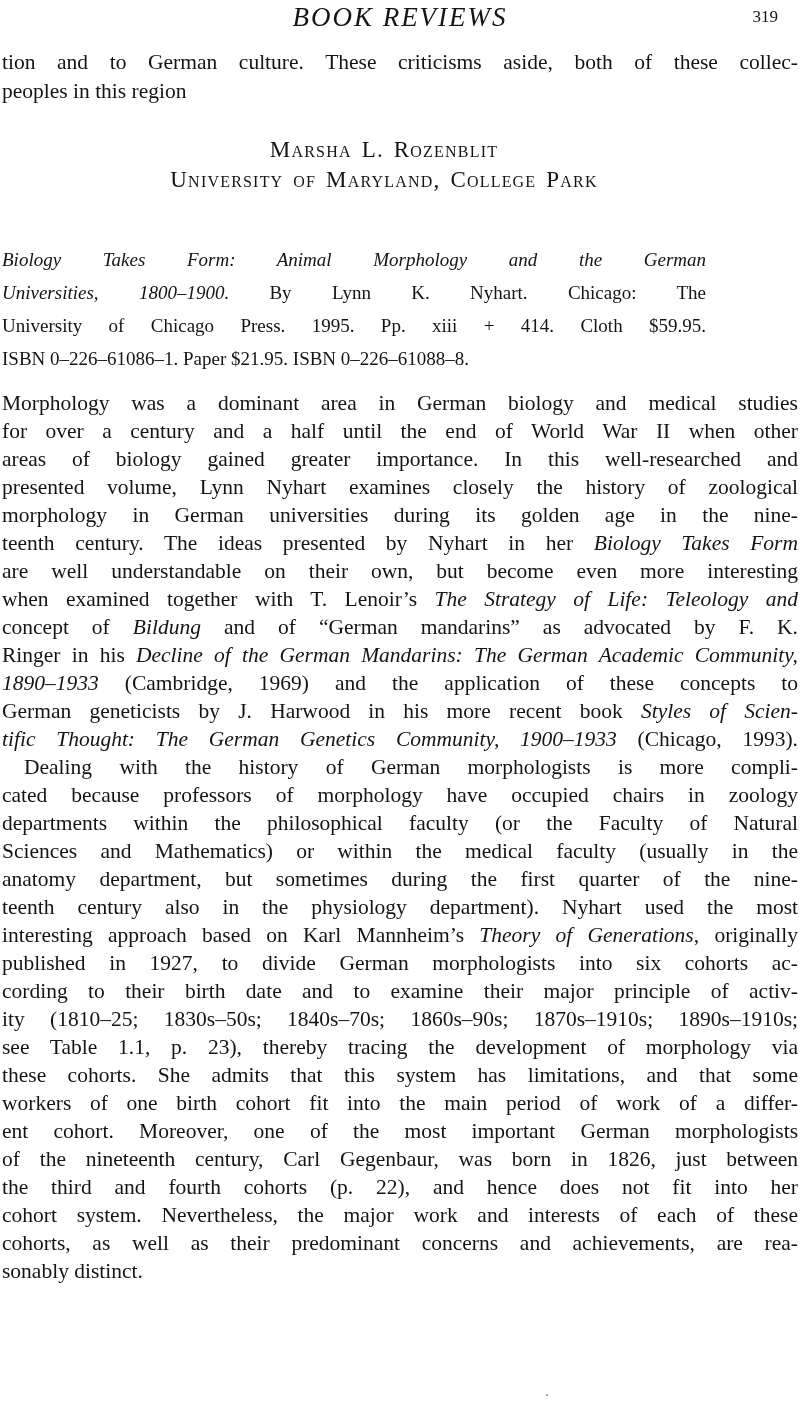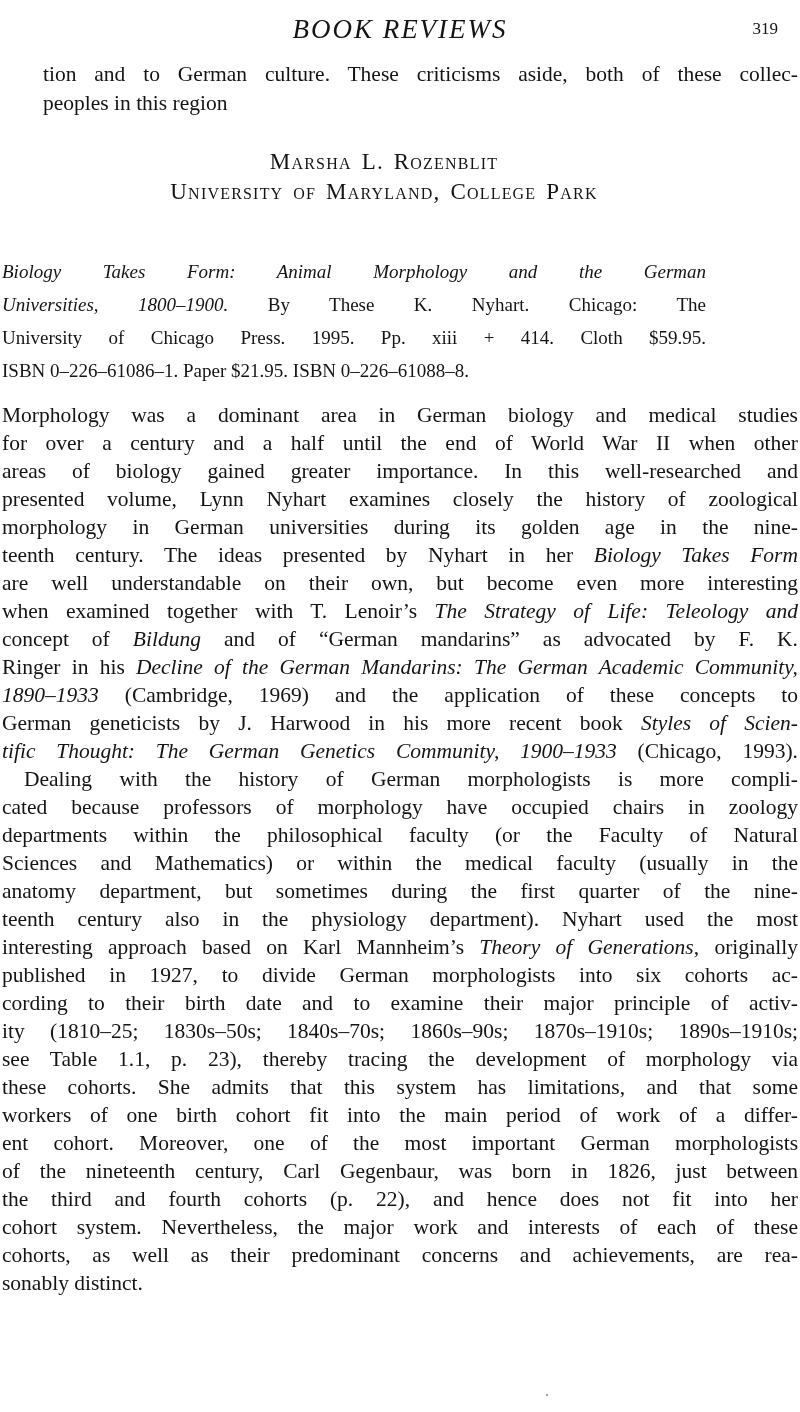--- a/index.html
+++ b/index.html
@@ -8,21 +8,21 @@
     background:#ffffff;
     color:#141414;
     font-family:"Liberation Serif", serif;
     position:relative;
     overflow:hidden;
   }
   .page{
     width:800px;height:1412px;
     position:relative;
     box-sizing:border-box;
-    padding:14px 2px 0 2px;
+    padding:2px 2px 0 2px;
   }
   
   .head-row{
     position:relative;
     height:30px;
   }
   .running-head{
     position:absolute;
     left:0;right:0;top:0;
     text-align:center;
@@ -43,21 +43,21 @@
     line-height:28px;
     white-space:normal;
     text-align:left;
   }
   .textblock .line.just{
     text-align:justify;
     text-align-last:justify;
   }
   .textblock .line.ind{text-indent:22px;}
   .it{font-style:italic;}
-  .frag{margin-top:16px;margin-left:41px;}
+  .frag{margin-top:16px;}
   .frag .line{line-height:29px;}
   
   .attribution{
     margin-top:29px;
     padding-right:32px;
     text-align:center;
   }
   .attribution div{
     font-variant:small-caps;
     font-size:23px;
@@ -98,21 +98,21 @@
       <div class="line"><span>peoples in this region</span></div>
     </div>
 
   <div class="attribution">
     <div>Marsha L. Rozenblit</div>
     <div>University of Maryland, College Park</div>
   </div>
 
   <div class="textblock citation" data-lines="review.citation.lines">
       <div class="line just"><span class="it">Biology Takes Form: Animal Morphology and the German</span></div>
-      <div class="line just"><span class="it">Universities, 1800–1900.</span><span> By These K. Nyhart. Chicago: The</span></div>
+      <div class="line just"><span class="it">Universities, 1800–1900.</span><span> By Lynn K. Nyhart. Chicago: The</span></div>
       <div class="line just"><span>University of Chicago Press. 1995. Pp. xiii + 414. Cloth $59.95.</span></div>
       <div class="line"><span>ISBN 0–226–61086–1. Paper $21.95. ISBN 0–226–61088–8.</span></div>
     </div>
 
   <div class="textblock para1" data-lines="review.paragraphs.0.lines">
       <div class="line just"><span>Morphology was a dominant area in German biology and medical studies</span></div>
       <div class="line just"><span>for over a century and a half until the end of World War II when other</span></div>
       <div class="line just"><span>areas of biology gained greater importance. In this well-researched and</span></div>
       <div class="line just"><span>presented volume, Lynn Nyhart examines closely the history of zoological</span></div>
       <div class="line just"><span>morphology in German universities during its golden age in the nine-</span></div>

